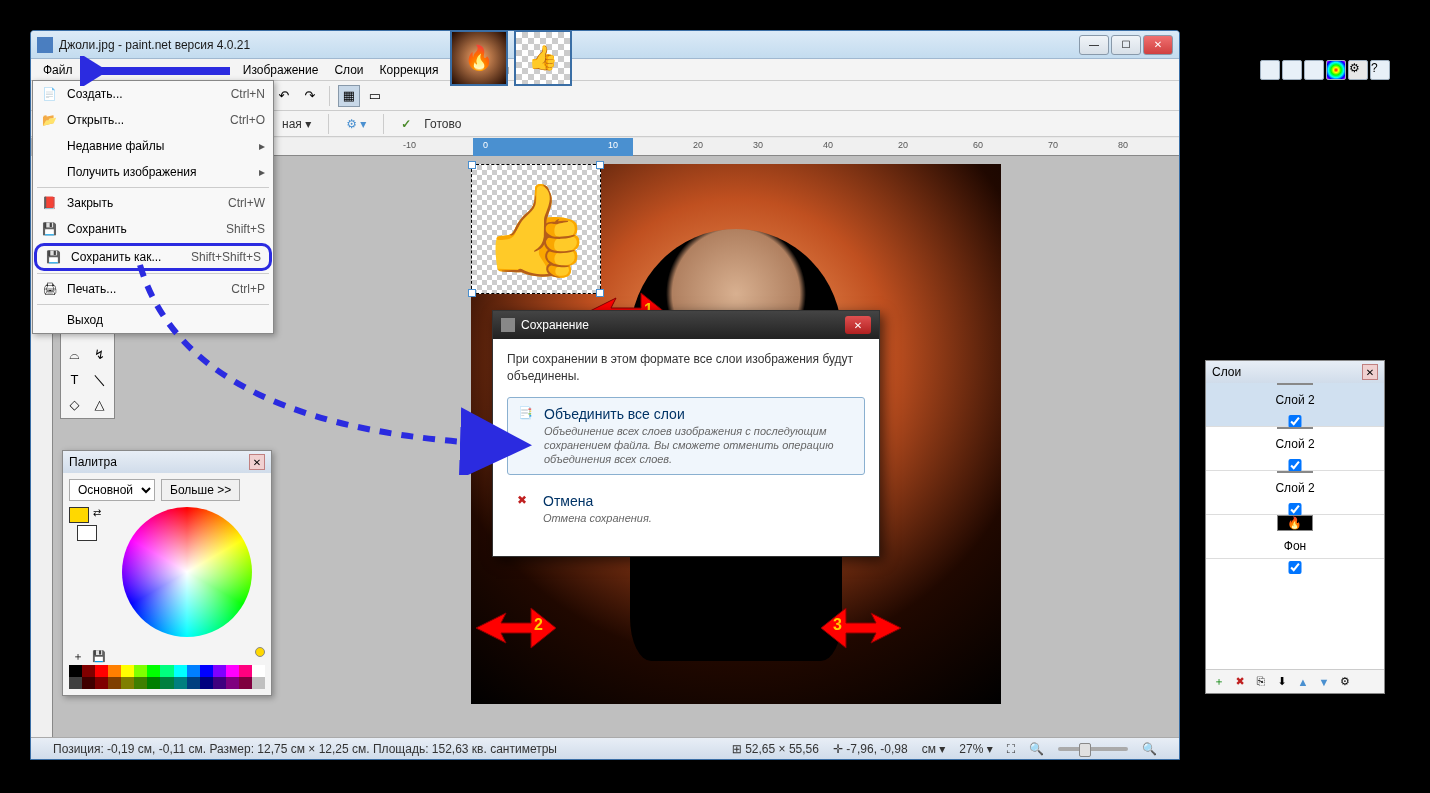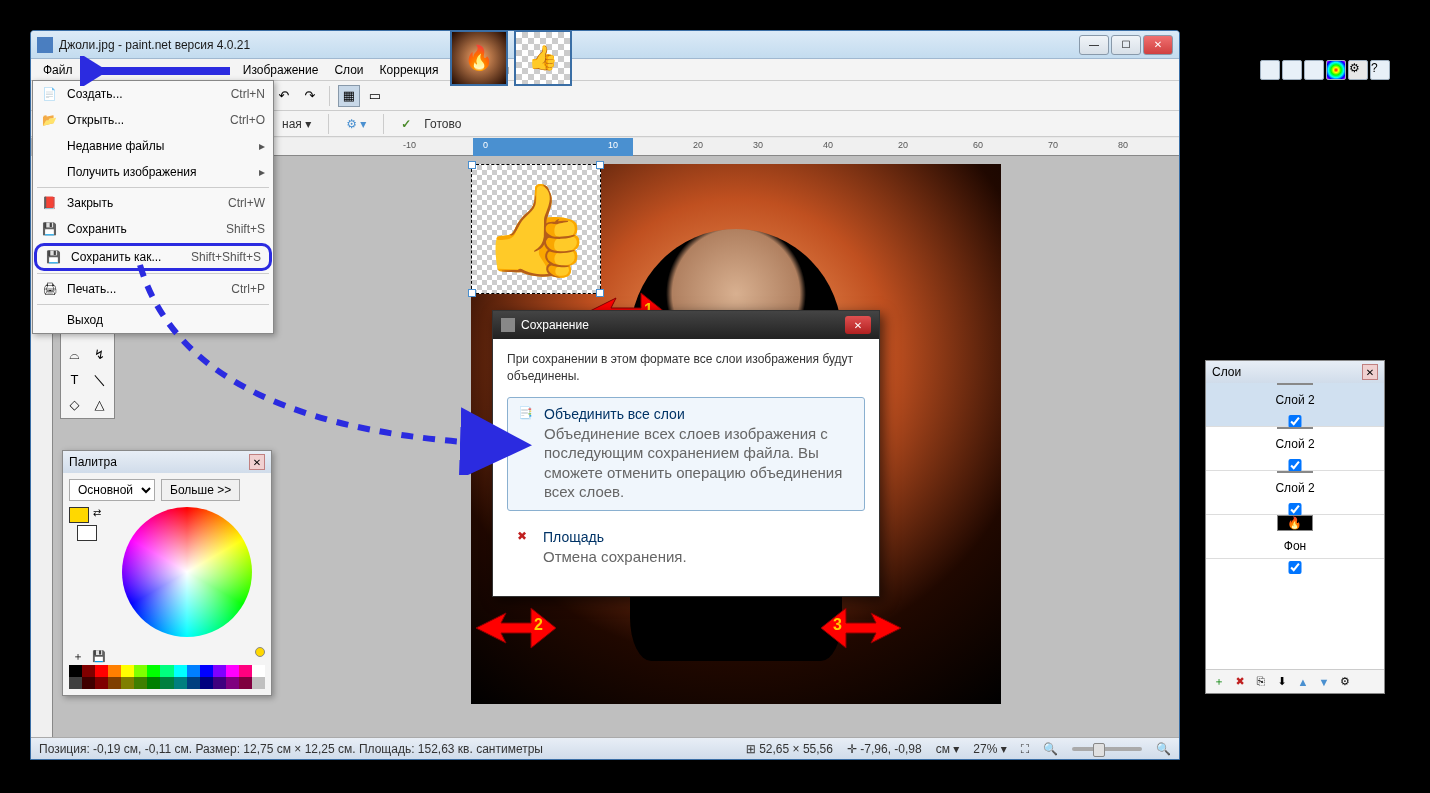--- a/index.html
+++ b/index.html
@@ -60,21 +60,21 @@
 .dialog{position:absolute;left:492px;top:310px;width:388px;background:#fff;border:1px solid #333;box-shadow:4px 4px 12px rgba(0,0,0,0.6);z-index:15;}
 .dialog-title{height:28px;background:linear-gradient(#444,#222);color:#fff;display:flex;align-items:center;padding:0 8px;}
 .dialog-title .dt-ic{width:14px;height:14px;background:#888;margin-right:6px;}
 .dialog-close{width:26px;height:18px;background:linear-gradient(#e05050,#b02020);border-radius:3px;color:#fff;display:flex;align-items:center;justify-content:center;margin-left:auto;font-size:10px;cursor:pointer;}
 .dialog-body{padding:12px 14px;}
 .dialog-msg{color:#333;margin-bottom:12px;line-height:1.4;}
 .dlg-option{border:1px solid #8ab0d0;background:#f0f6fc;border-radius:3px;padding:8px 10px;margin-bottom:10px;display:flex;gap:8px;cursor:pointer;}
 .dlg-option.plain{border:none;background:transparent;}
 .dlg-opt-ic{width:18px;height:18px;flex:none;}
 .dlg-opt-title{color:#003366;font-size:14px;margin-bottom:2px;}
-.dlg-opt-desc{color:#666;font-size:15px;line-height:1.3;}
+.dlg-opt-desc{color:#666;font-size:11px;line-height:1.3;font-style:italic;}
 
 .layers-panel{position:absolute;right:45px;top:360px;width:180px;background:#f4f4f4;border:1px solid #888;box-shadow:2px 2px 6px rgba(0,0,0,0.3);z-index:10;}
 .panel-title{height:22px;background:linear-gradient(#e8eef6,#d0dceA);display:flex;align-items:center;padding:0 6px;font-weight:normal;}
 .panel-close{margin-left:auto;width:16px;height:16px;border:1px solid #c08080;background:#f0d0d0;display:flex;align-items:center;justify-content:center;font-size:10px;cursor:pointer;}
 .layer-list{background:#fff;}
 .layer-row{display:flex;align-items:center;height:44px;border-bottom:1px solid #ddd;padding:0 6px;gap:8px;flex-direction:column;}
 .layer-row.sel{background:#d0e0f0;}
 .layer-thumb{width:36px;height:36px;border:1px solid #888;background-image:linear-gradient(45deg,#ccc 25%,transparent 25%,transparent 75%,#ccc 75%),linear-gradient(45deg,#ccc 25%,#fff 25%,#fff 75%,#ccc 75%);background-size:10px 10px;background-position:0 0,5px 5px;}
 .layer-thumb.img{background:#000;display:flex;align-items:center;justify-content:center;}
 .layer-name{flex:1;}
@@ -91,21 +91,21 @@
 .pal-select{height:22px;border:1px solid #aaa;background:#fff;padding:0 4px;}
 .pal-more{height:22px;border:1px solid #aaa;background:#f0f0f0;padding:0 8px;cursor:pointer;}
 .pal-swatches{display:flex;gap:4px;margin-bottom:6px;}
 .pal-sw{width:20px;height:16px;border:1px solid #333;}
 .pal-wheel{width:130px;height:130px;border-radius:50%;margin:0 auto 6px;background:conic-gradient(red,yellow,lime,cyan,blue,magenta,red);position:relative;}
 .pal-wheel::after{content:'';position:absolute;inset:0;border-radius:50%;background:radial-gradient(circle,#fff 0%,transparent 70%);}
 .pal-strip{height:12px;display:flex;}
 .pal-strip span{flex:1;}
 .pal-bottom-icons{display:flex;gap:3px;margin-top:4px;}
 
-.statusbar{position:absolute;left:0;right:0;bottom:0;height:22px;background:linear-gradient(#e8eef6,#d0dceA);display:flex;align-items:center;padding:0 8px;font-size:11px;color:#333;gap:14px;border-top:1px solid #aaa;}
+.statusbar{position:absolute;left:0;right:0;bottom:0;height:22px;background:linear-gradient(#e8eef6,#d0dceA);display:flex;align-items:center;padding:0 22px;font-size:11px;color:#333;gap:14px;border-top:1px solid #aaa;}
 .statusbar .sp{flex:1;}
 .zoom-slider{width:70px;height:4px;background:#aaa;position:relative;border-radius:2px;}
 .zoom-slider::after{content:'';position:absolute;left:30%;top:-4px;width:10px;height:12px;background:#e0e0e0;border:1px solid #888;border-radius:2px;}
 </style>
 </head>
 <body>
 
 <div class="window">
 
   <div class="titlebar">
@@ -303,21 +303,21 @@
     <div class="dlg-option">
       <div class="dlg-opt-ic">📑</div>
       <div>
         <div class="dlg-opt-title">Объединить все слои</div>
         <div class="dlg-opt-desc">Объединение всех слоев изображения с последующим сохранением файла. Вы сможете отменить операцию объединения всех слоев.</div>
       </div>
     </div>
     <div class="dlg-option plain">
       <div class="dlg-opt-ic" style="color:#c02020">✖</div>
       <div>
-        <div class="dlg-opt-title">Площадь</div>
+        <div class="dlg-opt-title">Отмена</div>
         <div class="dlg-opt-desc">Отмена сохранения.</div>
       </div>
     </div>
   </div>
 </div>
 
 <div class="layers-panel">
   <div class="panel-title">
     <span>Слои</span>
     <div class="panel-close">✕</div>

